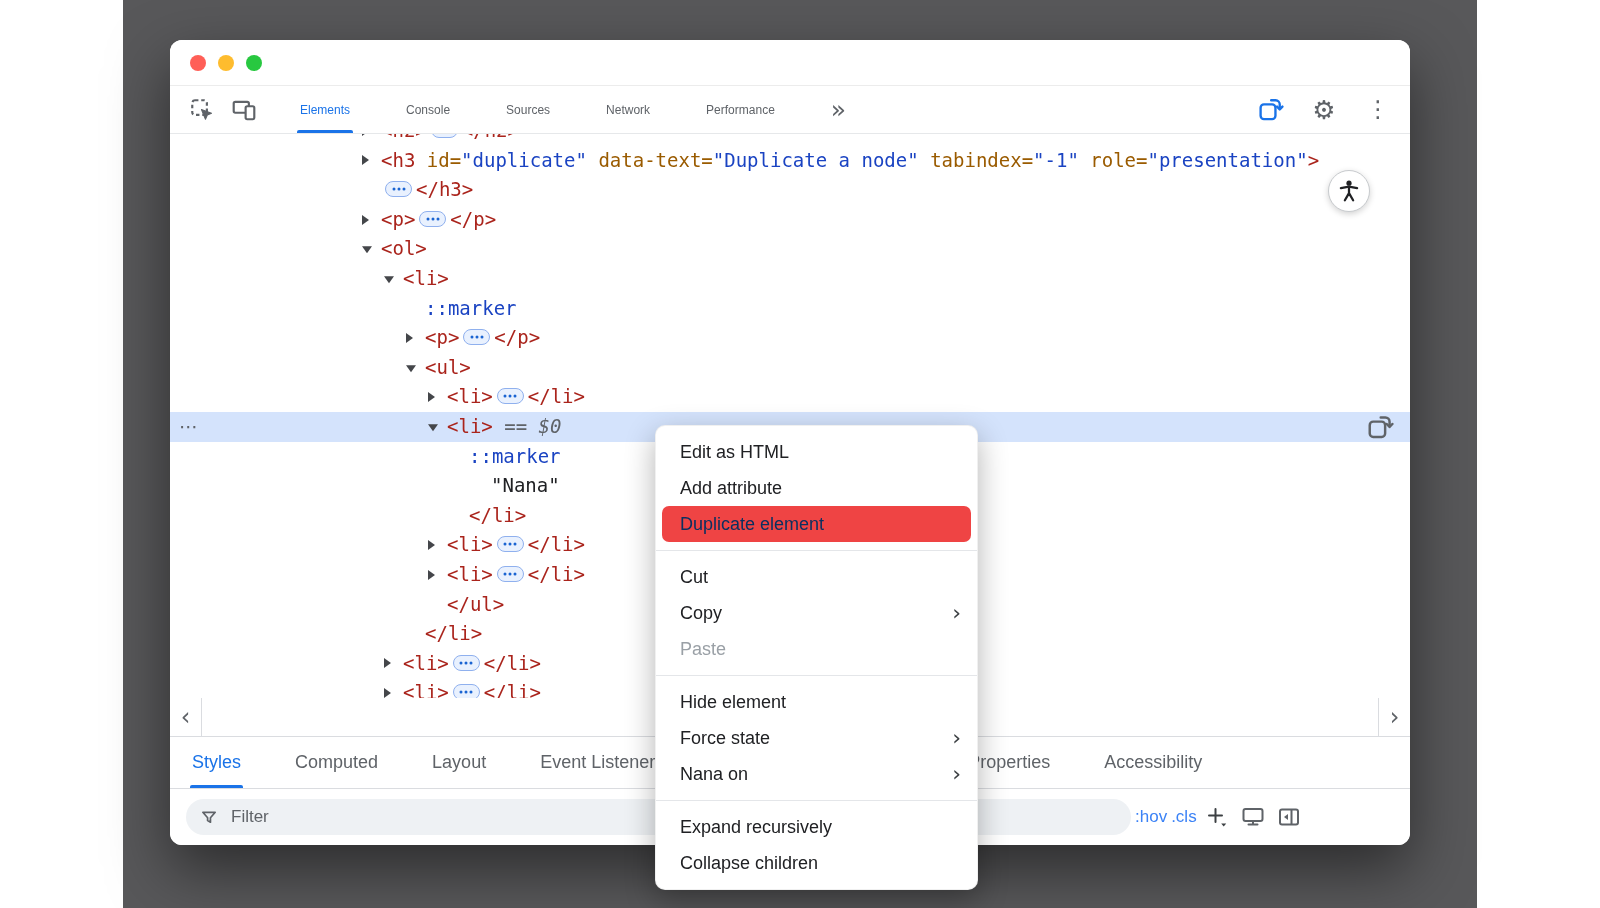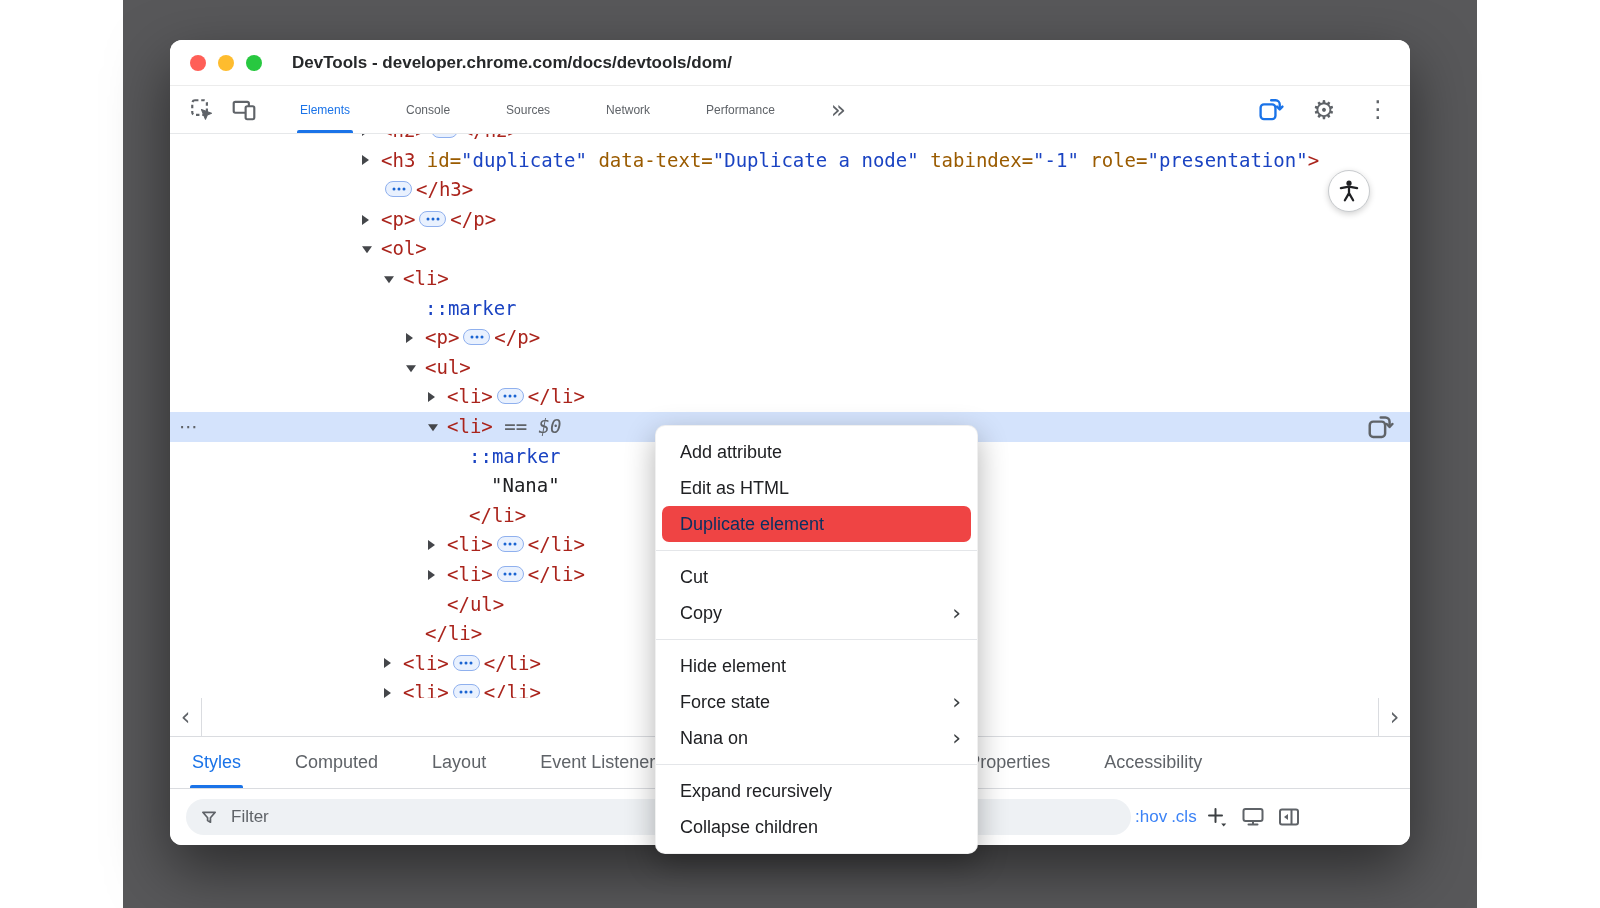--- a/index.html
+++ b/index.html
@@ -83,21 +83,20 @@
 <body>
 
 <div class="backdrop"></div>
 
 <div class="window">
 
   <div class="titlebar">
     <span class="tl red"></span>
     <span class="tl yellow"></span>
     <span class="tl green"></span>
-    <div class="title">DevTools - developer.chrome.com/docs/devtools/dom/</div>
   </div>
 
   <div class="toolbar">
     <span class="tbtn">
       <svg width="26" height="26" viewBox="0 0 24 24" fill="none">
         <rect x="3" y="3" width="13.5" height="13.5" rx="2.5" stroke="#5f6368" stroke-width="2" stroke-dasharray="3.2 2.6"></rect>
         <path d="M11.5 11.5 L20.8 14.9 L16.9 16.6 L15.2 20.5 Z" fill="#5f6368" stroke="#5f6368" stroke-linejoin="round"></path>
       </svg>
     </span>
     <span class="tbtn" style="margin-left:10px;">
@@ -208,36 +207,39 @@
         <path d="M14.5 4.5 v15" stroke="#5f6368" stroke-width="2"></path>
         <path d="M11 9 L7 12 L11 15 Z" fill="#5f6368"></path>
       </svg>
     </span>
   </div>
 
 </div>
 
 <div class="ctxmenu">
     <div class="menu-item">
+      <span>Edit as HTML</span>
+    </div>
+    <div class="menu-item">
       <span>Add attribute</span>
-    </div>
-    <div class="menu-item">
-      <span>Edit as HTML</span>
     </div>
     <div class="menu-item hl">
       <span>Duplicate element</span>
     </div>
     <div class="menu-divider"></div>
     <div class="menu-item">
       <span>Cut</span>
     </div>
     <div class="menu-item">
       <span>Copy</span>
       <span class="sub">›</span>
     </div>
+    <div class="menu-item dis">
+      <span>Paste</span>
+    </div>
     <div class="menu-divider"></div>
     <div class="menu-item">
       <span>Hide element</span>
     </div>
     <div class="menu-item">
       <span>Force state</span>
       <span class="sub">›</span>
     </div>
     <div class="menu-item">
       <span>Nana on</span>

